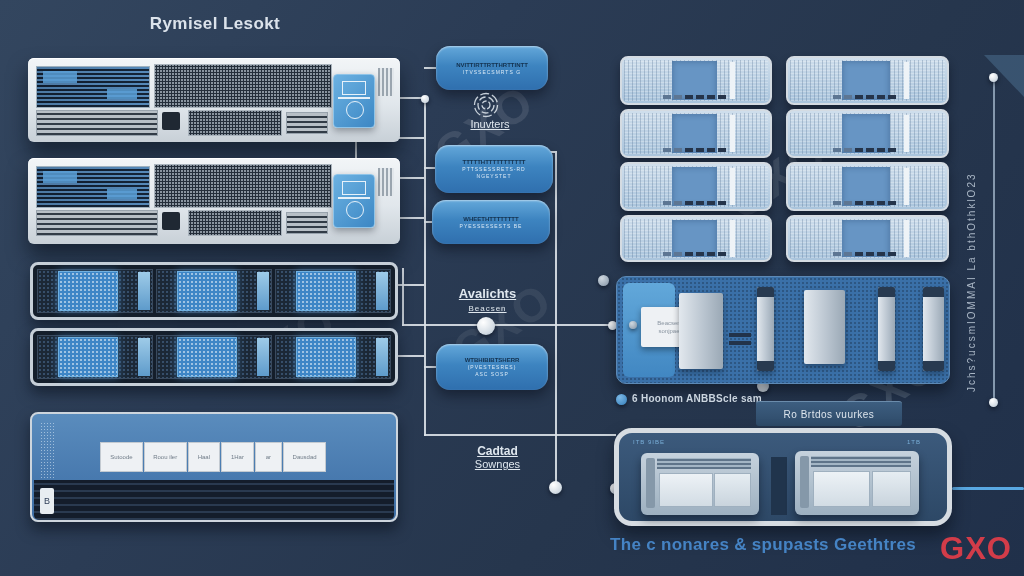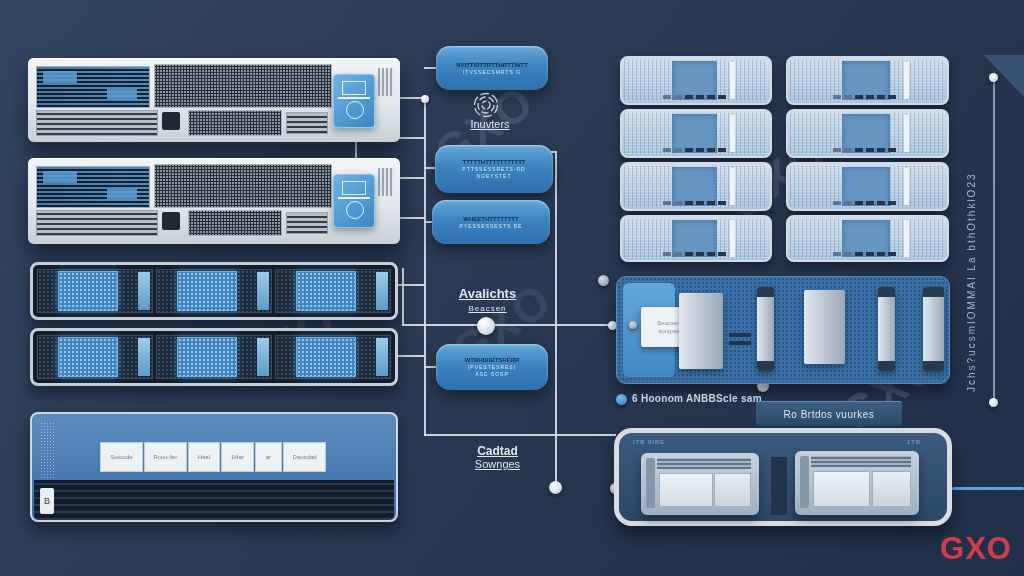--- a/index.html
+++ b/index.html
@@ -126,20 +126,21 @@
   .vtext{position:absolute;left:966px;top:112px;height:280px;writing-mode:vertical-rl;transform:rotate(180deg);
     font-size:10px;color:#a9b6c5;letter-spacing:2px;white-space:nowrap;}
   .corner{position:absolute;left:984px;top:55px;width:40px;height:42px;opacity:.7;background:#41617f;
     clip-path:polygon(0 0,100% 0,100% 100%);}
 </style>
 </head>
 <body>
 
 <div id="stage">
 
+  <div class="title" style="left:40px;top:14px;width:350px;">Rymisel Lesokt</div>
 
   <div class="watermark" style="left:430px;top:100px;">GXO</div>
   <div class="watermark" style="left:723px;top:150px;">GXO</div>
   <div class="watermark" style="left:232px;top:318px;">GXO</div>
   <div class="watermark wm-faint" style="left:448px;top:298px;">GXO</div>
   <div class="watermark wm-dark" style="left:836px;top:362px;">GXO</div>
   <div class="watermark" style="left:248px;top:445px;">GXO</div>
 
   <div class="ln" style="left:424px;top:98px;width:2px;height:338px;"></div>
   <div class="ln" style="left:355px;top:97px;width:69px;height:2px;"></div>
@@ -427,15 +428,16 @@
     <div class="machine" style="left:176px;top:18px;width:124px;height:64px;">
       <div class="m-top"></div>
       <div class="m-left"></div>
       <div class="m-p1"></div>
       <div class="m-p2"></div>
     </div>
   </div>
 
   <div class="vtext">Jchs?ucsmIOMMAI La bthOthklO23</div>
 
+  <div class="caption" style="left:598px;top:535px;width:330px;color:#4583c4;">The c nonares &amp; spupasts Geethtres</div>
   <div class="logo" style="left:938px;top:531px;width:76px;">GXO</div>
 
 </div>
 
 </body></html>

